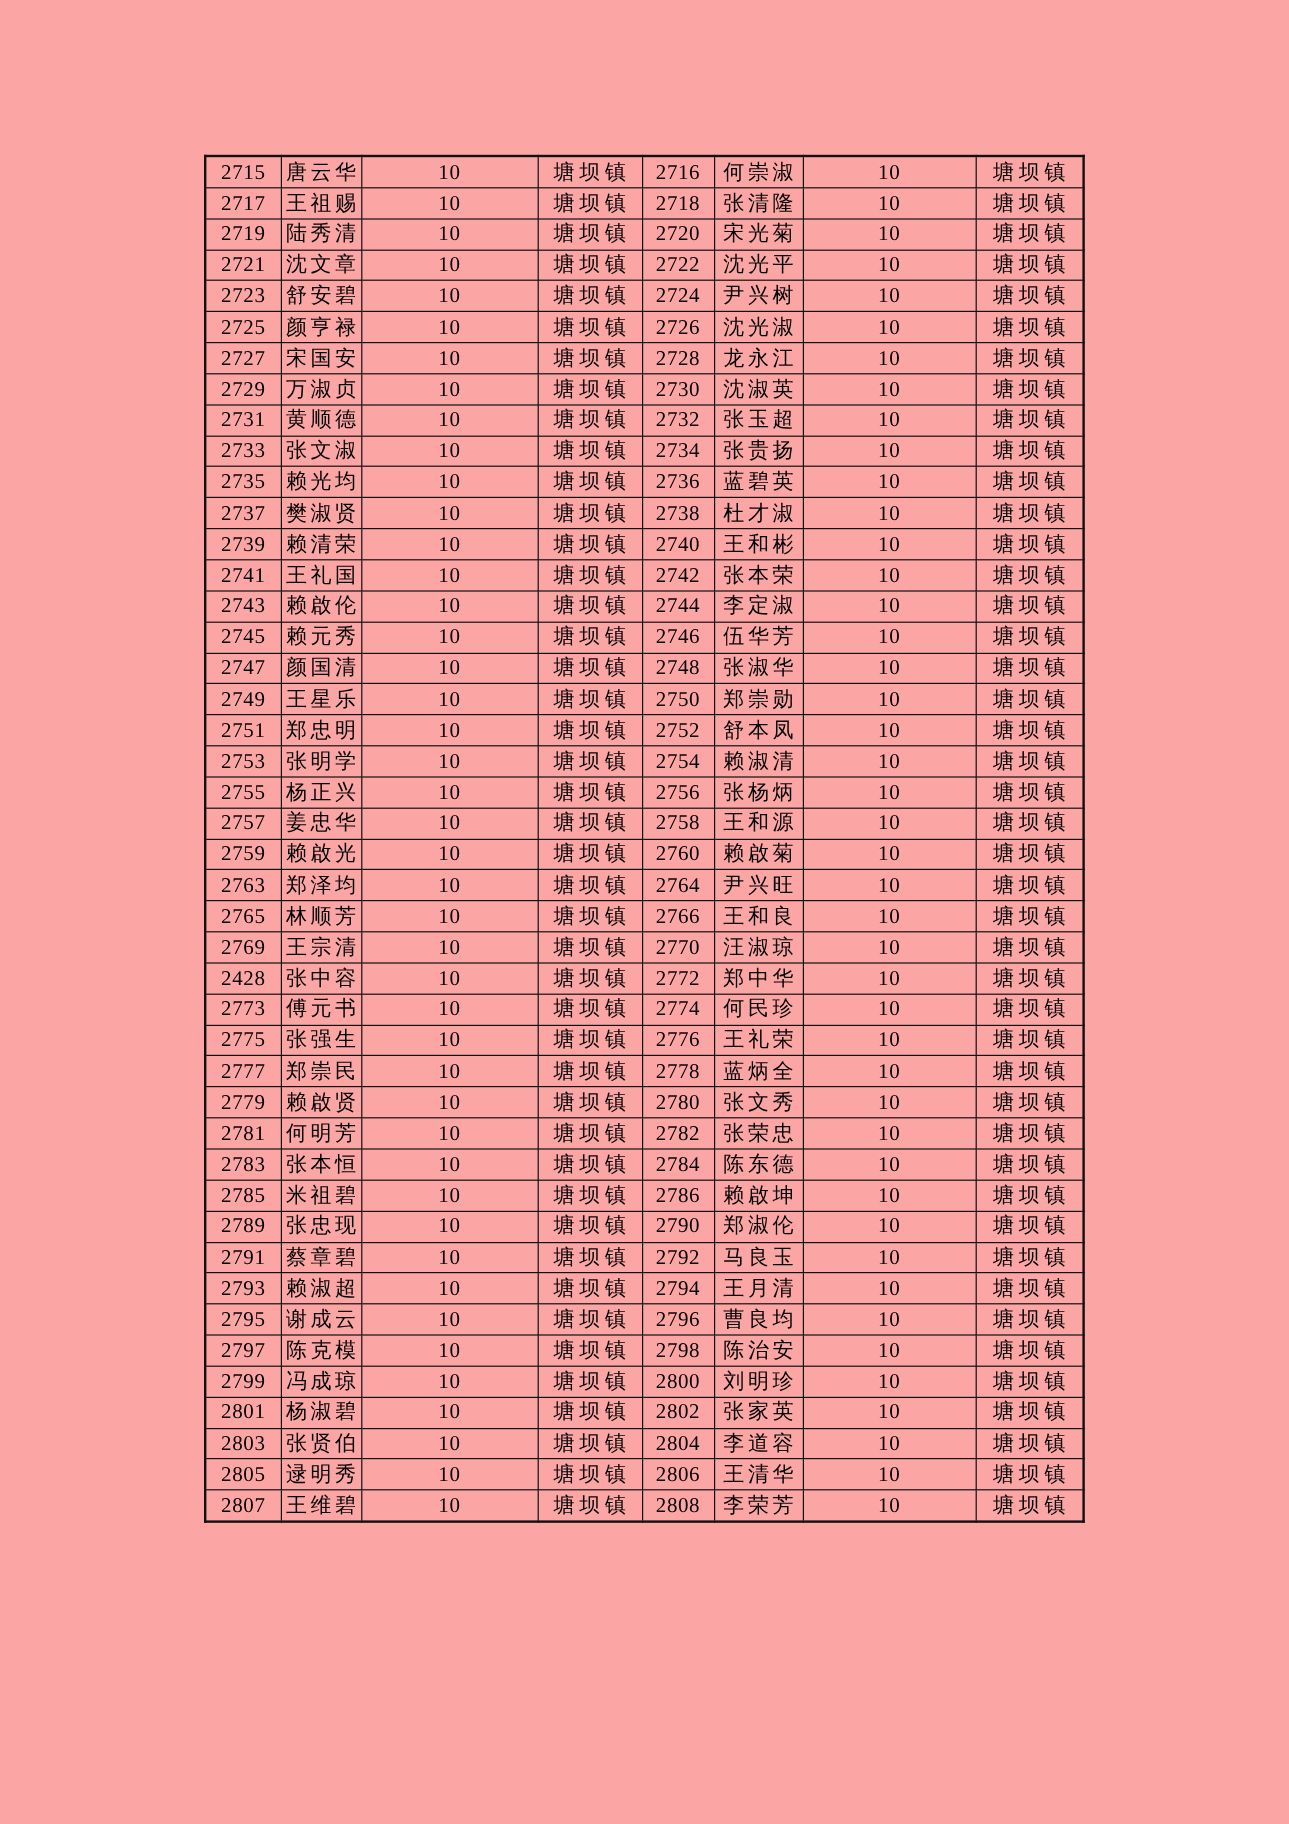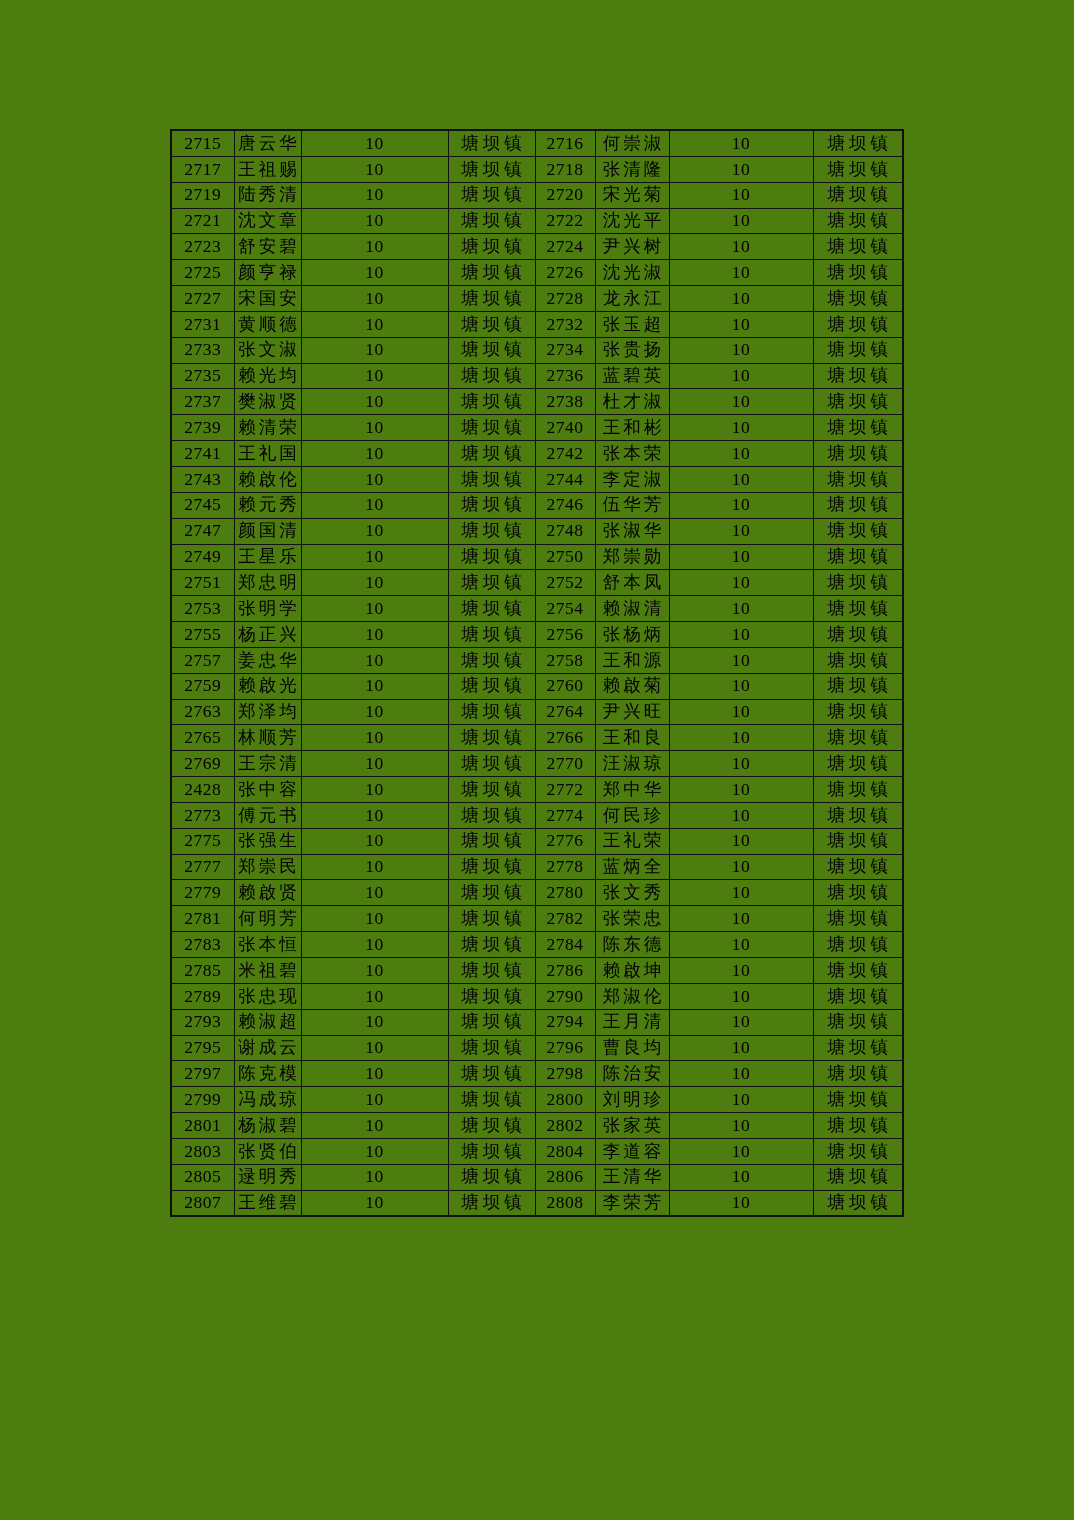--- a/index.html
+++ b/index.html
@@ -12,21 +12,21 @@
     height: 1520px;
     position: relative;
     font-family: "Liberation Serif", "DejaVu Serif", serif;
     color: #000000;
   }
   .page {
     position: absolute;
     left: 0; top: 0;
     width: 1074px;
     height: 1520px;
-    background: #4d7c0f;
+    background: #fca5a5;
   }
   table.roster {
     position: absolute;
     left: 170px;
     top: 129px;
     width: 732px;
     border-collapse: collapse;
     table-layout: fixed;
     border: 2.5px solid #111111;
   }
@@ -134,20 +134,30 @@
           <td class="num">2727</td>
           <td class="cjk-name">宋国安</td>
           <td class="num">10</td>
           <td class="cjk-town">塘坝镇</td>
           <td class="num">2728</td>
           <td class="cjk-name">龙永江</td>
           <td class="num">10</td>
           <td class="cjk-town">塘坝镇</td>
         </tr>
         <tr>
+          <td class="num">2729</td>
+          <td class="cjk-name">万淑贞</td>
+          <td class="num">10</td>
+          <td class="cjk-town">塘坝镇</td>
+          <td class="num">2730</td>
+          <td class="cjk-name">沈淑英</td>
+          <td class="num">10</td>
+          <td class="cjk-town">塘坝镇</td>
+        </tr>
+        <tr>
           <td class="num">2731</td>
           <td class="cjk-name">黄顺德</td>
           <td class="num">10</td>
           <td class="cjk-town">塘坝镇</td>
           <td class="num">2732</td>
           <td class="cjk-name">张玉超</td>
           <td class="num">10</td>
           <td class="cjk-town">塘坝镇</td>
         </tr>
         <tr>
@@ -400,20 +410,30 @@
           <td class="num">10</td>
           <td class="cjk-town">塘坝镇</td>
         </tr>
         <tr>
           <td class="num">2789</td>
           <td class="cjk-name">张忠现</td>
           <td class="num">10</td>
           <td class="cjk-town">塘坝镇</td>
           <td class="num">2790</td>
           <td class="cjk-name">郑淑伦</td>
+          <td class="num">10</td>
+          <td class="cjk-town">塘坝镇</td>
+        </tr>
+        <tr>
+          <td class="num">2791</td>
+          <td class="cjk-name">蔡章碧</td>
+          <td class="num">10</td>
+          <td class="cjk-town">塘坝镇</td>
+          <td class="num">2792</td>
+          <td class="cjk-name">马良玉</td>
           <td class="num">10</td>
           <td class="cjk-town">塘坝镇</td>
         </tr>
         <tr>
           <td class="num">2793</td>
           <td class="cjk-name">赖淑超</td>
           <td class="num">10</td>
           <td class="cjk-town">塘坝镇</td>
           <td class="num">2794</td>
           <td class="cjk-name">王月清</td>

